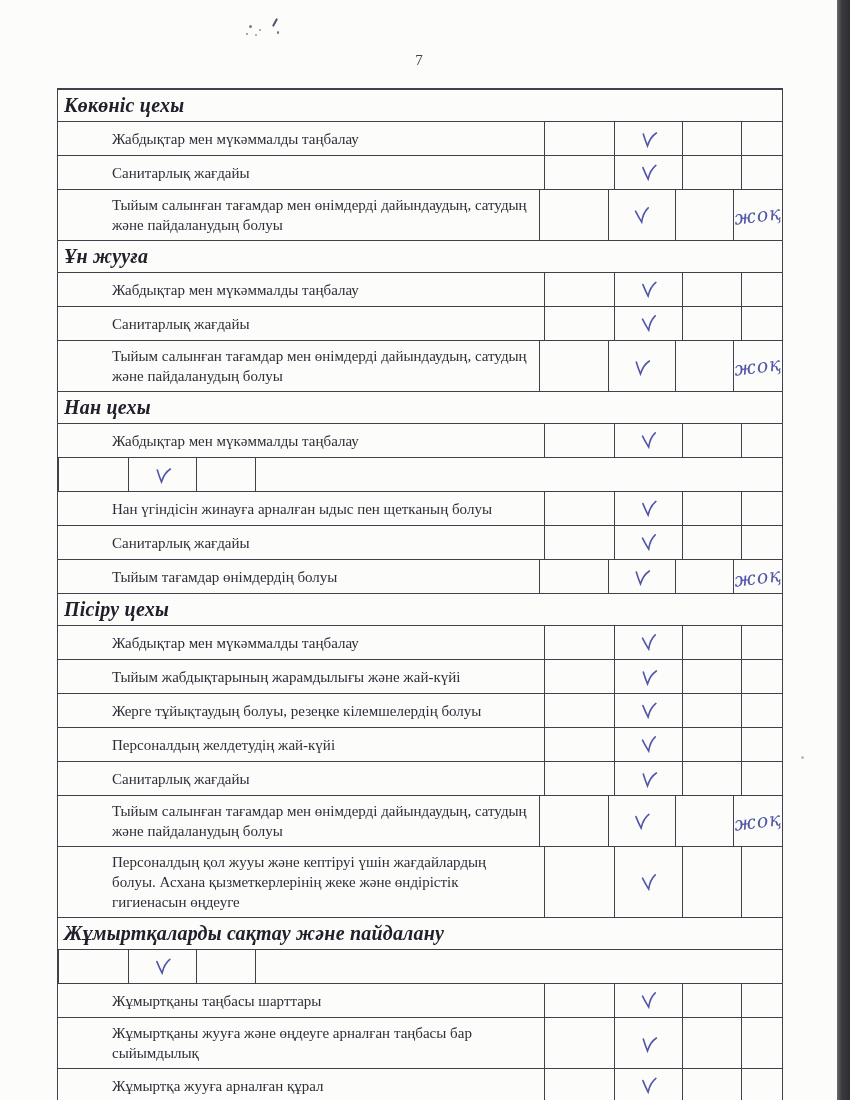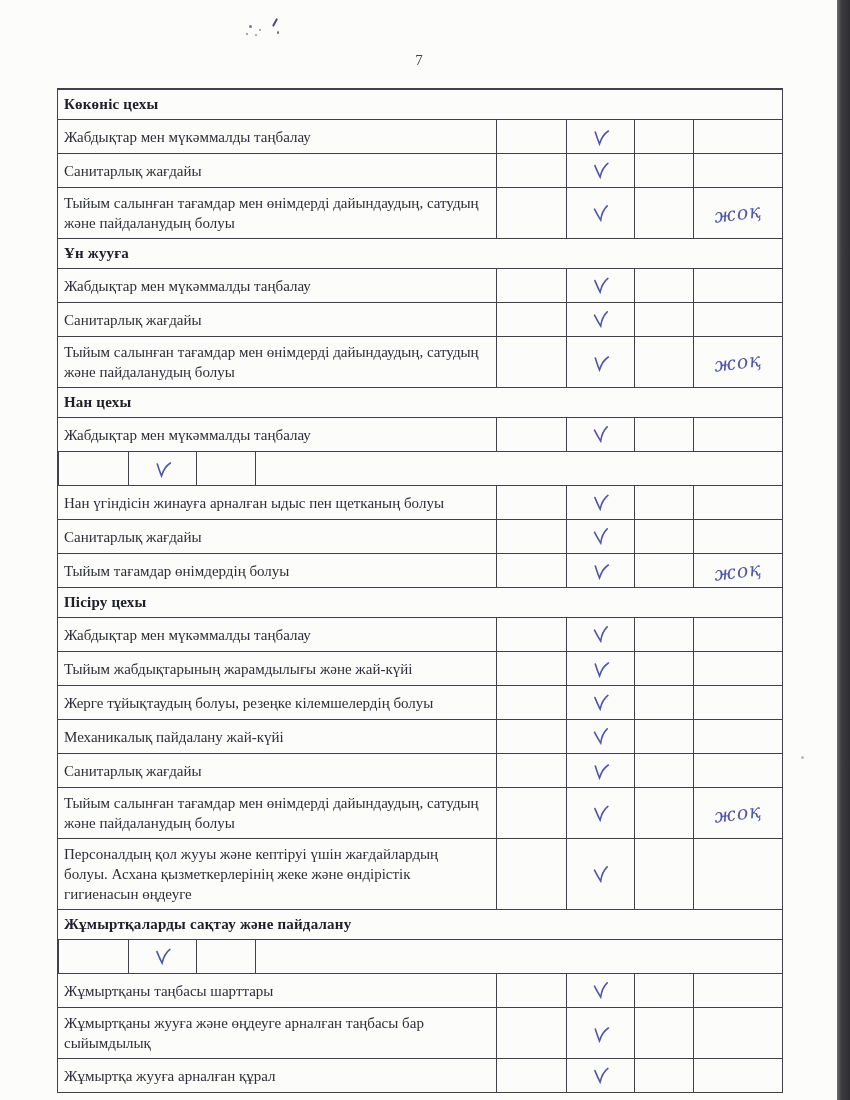--- a/index.html
+++ b/index.html
@@ -31,30 +31,31 @@
     display:flex;
     border-bottom:1.5px solid var(--line,#41414b);
     box-sizing:border-box;
   }
   .section-row{min-height:30px;align-items:center;}
   .item-row{min-height:34px;}
   .cell{box-sizing:border-box;}
   .section-title{
     width:100%;
     padding:4px 8px 4px 6px;
-    font-size:15px;font-weight:bold;
+    font-size:20px;font-weight:bold;
     color:var(--heading,#20202a);
     letter-spacing:.2px;
+    font-style:italic;
   }
   .desc{
     width:438px;
     padding:5px 12px 5px 6px;
     font-size:15px;line-height:20px;
     color:var(--text,#2e2e38);
-    display:flex;align-items:center;
+    display:flex;align-items:center;margin-left:48px;
   }
   .c1,.c2,.c3,.c4{
     border-left:1.5px solid var(--line,#41414b);
     display:flex;align-items:center;justify-content:center;
   }
   .c1{width:70px;}
   .c2{width:68px;}
   .c3{width:59px;}
   .c4{width:88px;flex:1;}
   .checkmark{display:block;}
@@ -264,21 +265,21 @@
         <div class="cell c1"></div>
         <div class="cell c2">
           <svg width="20" height="19" viewBox="0 0 20 19" class="checkmark">
             <path d="M4 4.5 C5.5 8.5 7.5 13 9 16 C10.2 11 13 5.5 17 2.5" fill="none" stroke="#5156a8" stroke-width="1.6" stroke-linecap="round"></path>
           </svg>
         </div>
         <div class="cell c3"></div>
         <div class="cell c4"></div>
       </div>
       <div class="trow item-row">
-        <div class="cell desc">Механикалық пайдалану жай-күйі</div>
+        <div class="cell desc">Персоналдың желдетудің жай-күйі</div>
         <div class="cell c1"></div>
         <div class="cell c2">
           <svg width="20" height="19" viewBox="0 0 20 19" class="checkmark">
             <path d="M4 4.5 C5.5 8.5 7.5 13 9 16 C10.2 11 13 5.5 17 2.5" fill="none" stroke="#5156a8" stroke-width="1.6" stroke-linecap="round"></path>
           </svg>
         </div>
         <div class="cell c3"></div>
         <div class="cell c4"></div>
       </div>
       <div class="trow item-row">

